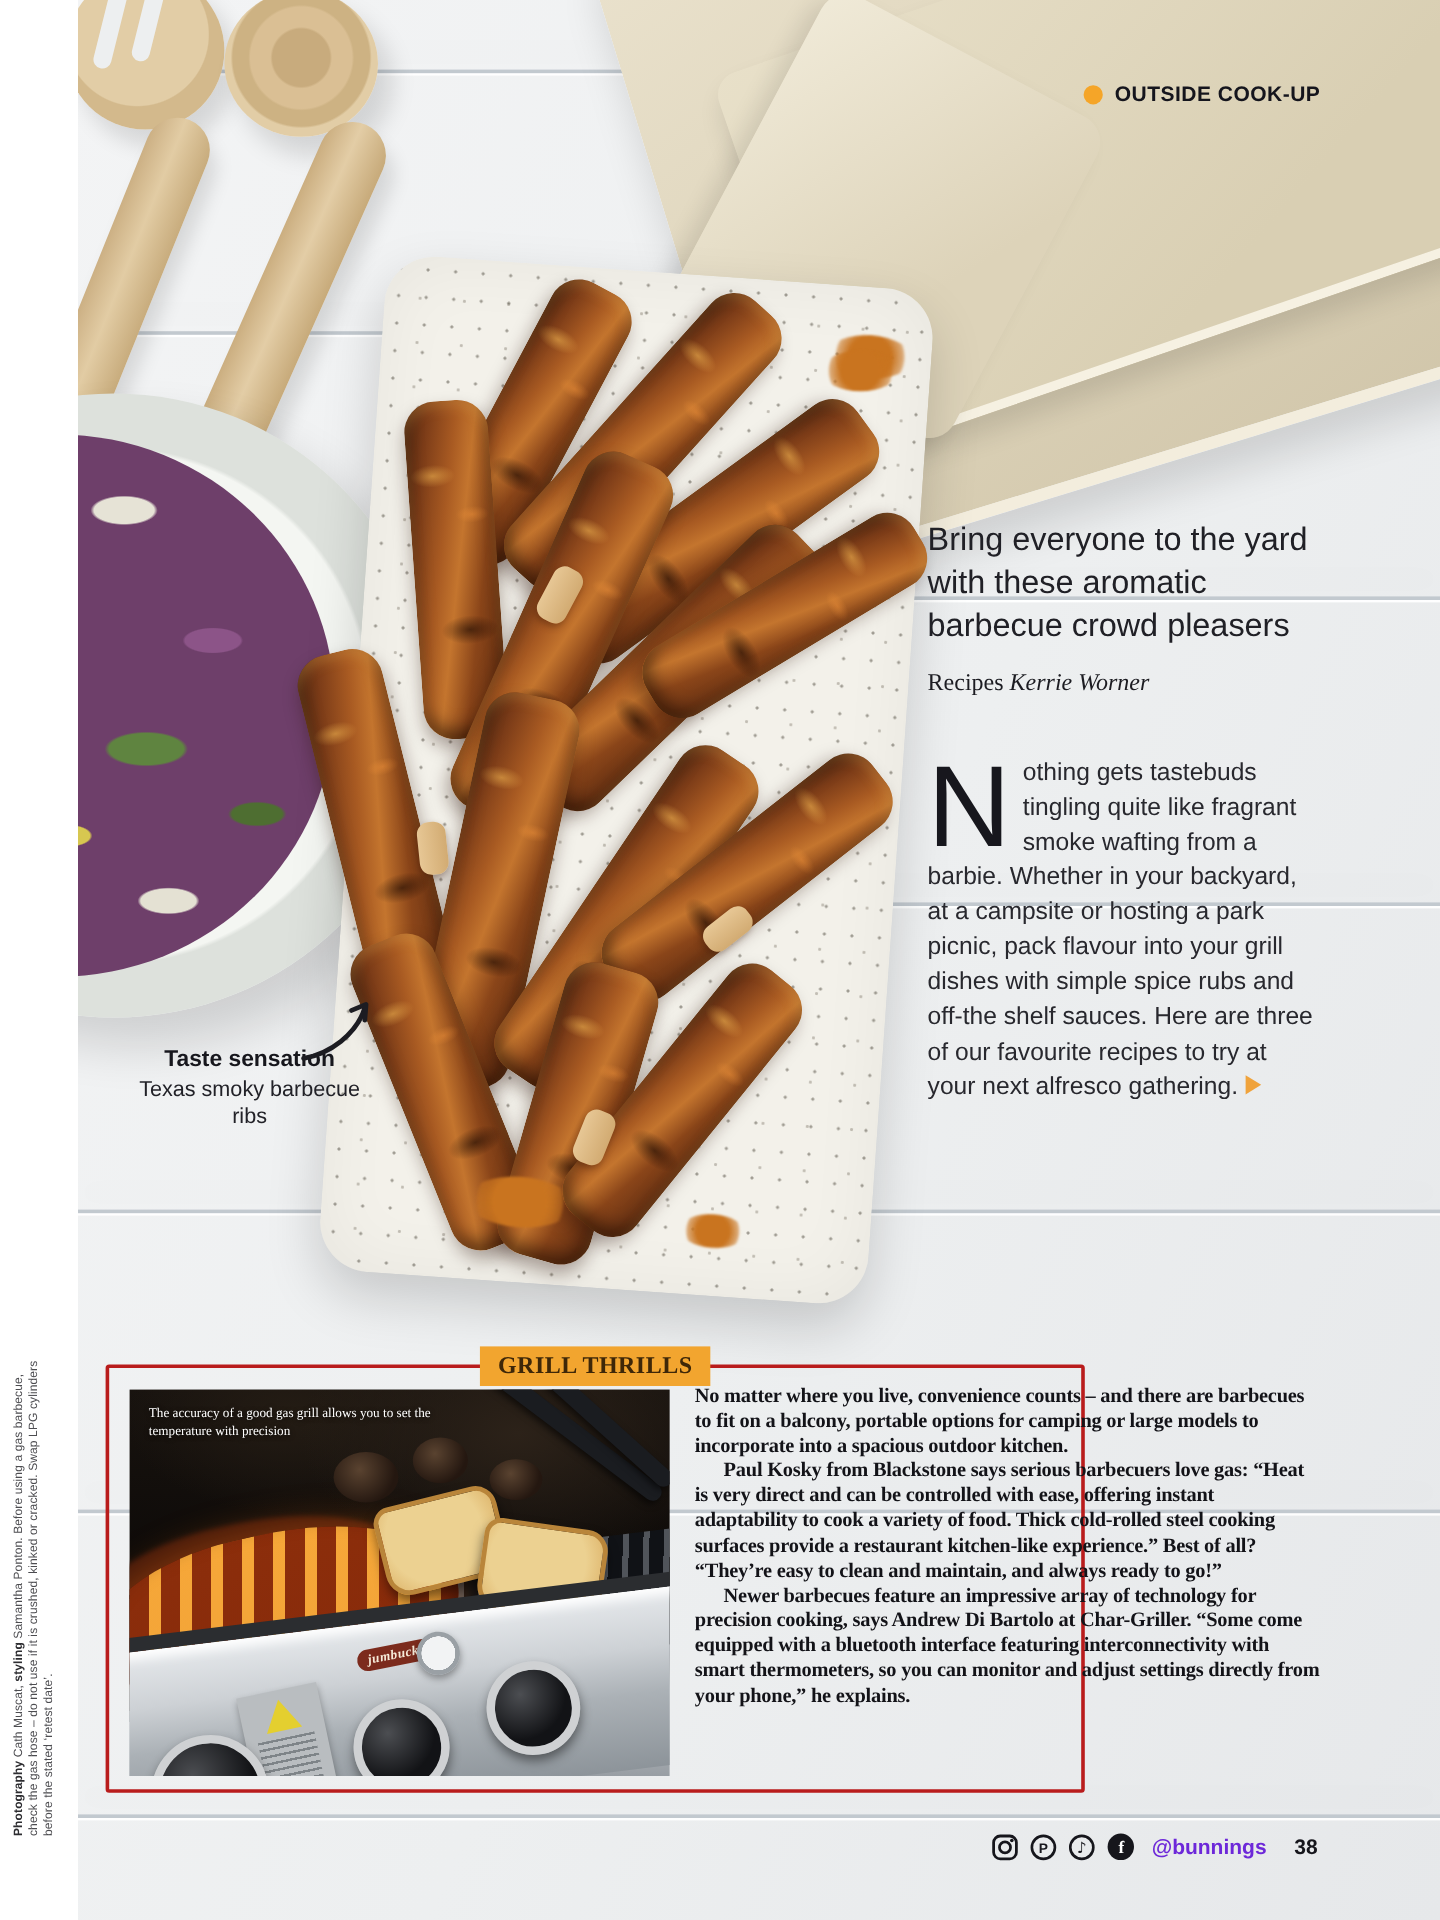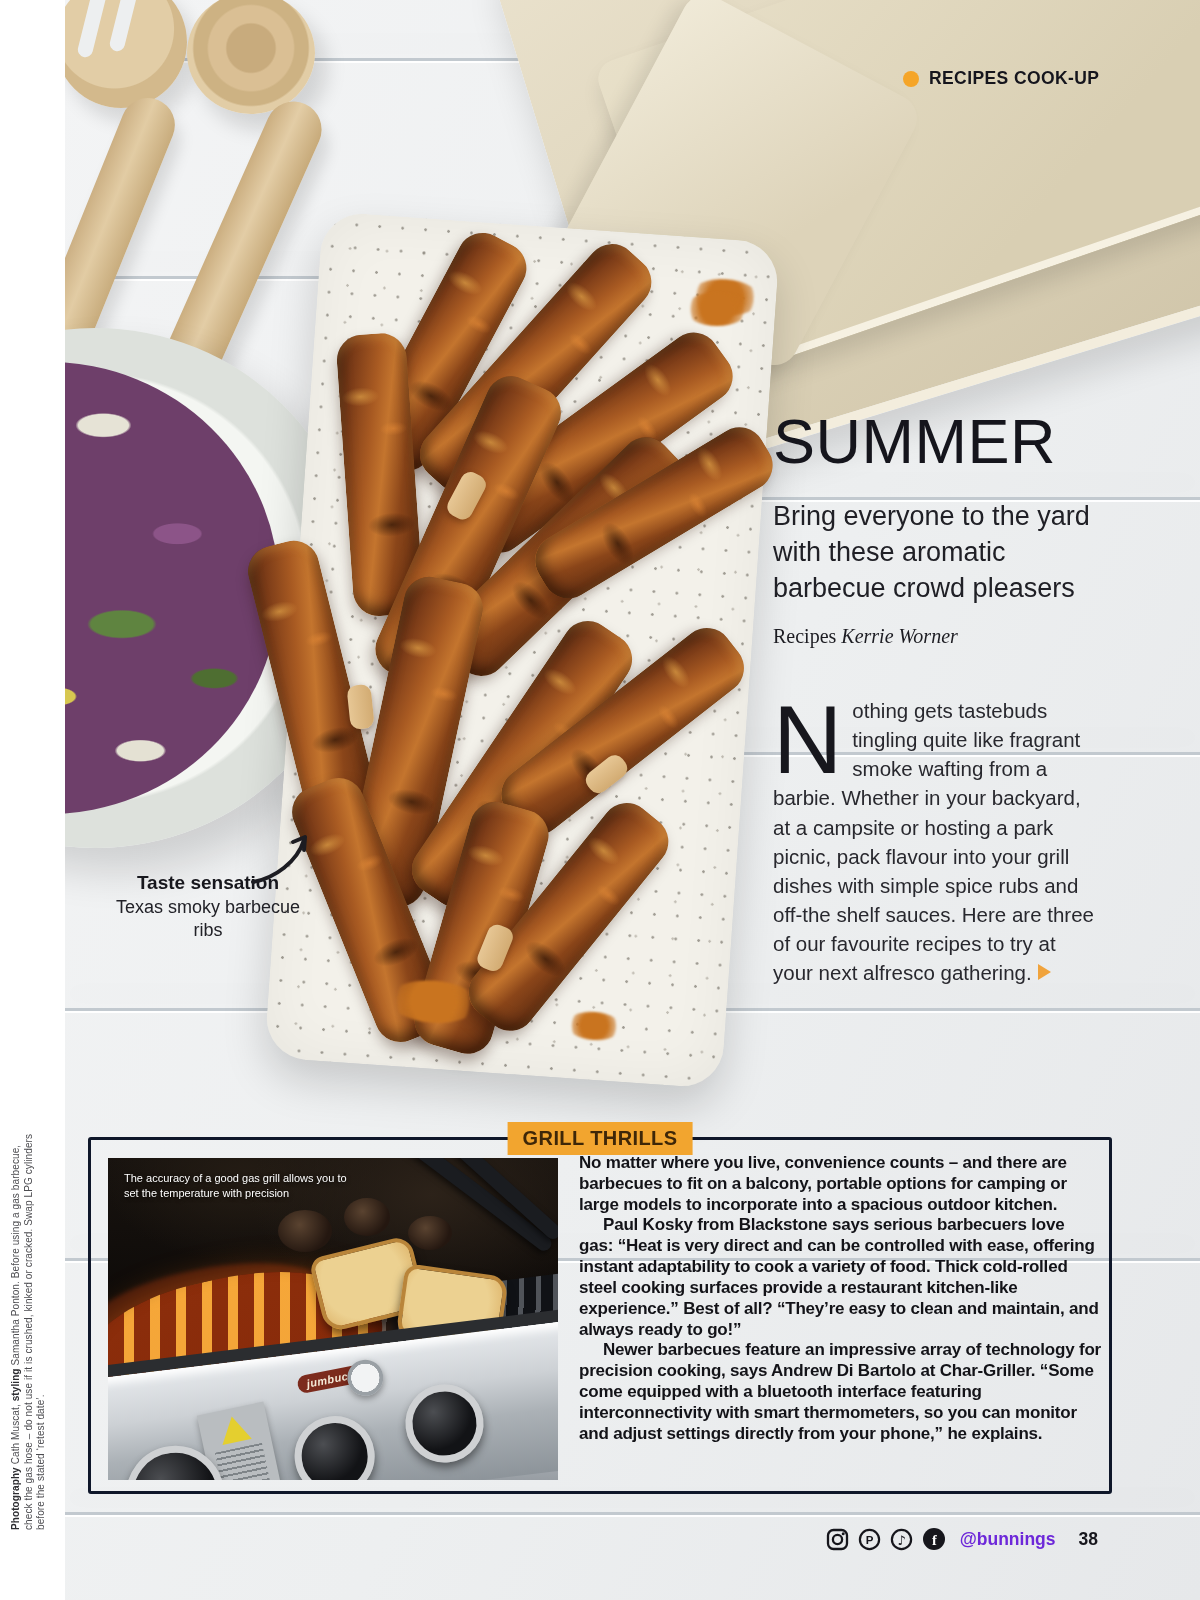--- a/index.html
+++ b/index.html
@@ -133,22 +133,22 @@
   .play-icon{display:inline-block;width:0;height:0;border-left:13px solid #F0A33C;
              border-top:8px solid transparent;border-bottom:8px solid transparent;margin-left:6px;}
 
   
   .callout{position:absolute;left:48px;top:872px;width:190px;text-align:center;z-index:30;}
   .callout .c-title{font-size:19px;font-weight:700;color:#17171d;}
   .callout .c-text{font-size:18px;line-height:1.3;color:#222228;margin-top:2px;}
   .callout-arrow{position:absolute;left:182px;top:828px;z-index:30;}
 
   
-  .grill-box{position:absolute;left:88px;top:1137px;width:1024px;height:357px;
-             border:3px solid #0f172a;border-radius:3px;box-sizing:border-box;z-index:35;}
+  .grill-box{position:absolute;left:88px;top:1137px;width:816px;height:357px;
+             border:3px solid #b91c1c;border-radius:3px;box-sizing:border-box;z-index:35;font-family:Liberation Serif, serif;}
   .grill-tab{position:absolute;top:-18px;left:50%;transform:translateX(-50%);
              background:#F2A52F;color:#3e2708;font-weight:700;font-size:20px;
              padding:5px 15px;letter-spacing:.4px;white-space:nowrap;}
 
   .grill-photo{position:absolute;left:17px;top:18px;width:450px;height:322px;overflow:hidden;
                background:linear-gradient(180deg,#18130f 0%,#0d0a08 48%,#2a2723 58%,#555a5e 66%,#c7cbce 78%,#989ea4 100%);}
   .gp-smoke{position:absolute;left:0;top:0;right:0;height:62%;
             background:radial-gradient(260px 160px at 72% 18%,#2c2219,transparent 70%),
                        radial-gradient(200px 120px at 30% 10%,#241c14,transparent 70%);}
   .gp-grate{position:absolute;left:-30px;top:44%;width:540px;height:96px;transform:rotate(-7deg) skewX(-18deg);
@@ -256,26 +256,25 @@
       <div class="bone b3"></div>
       <div class="bone b4"></div>
       <div class="sauce s1"></div>
       <div class="sauce s2"></div>
       <div class="sauce s3"></div>
     </div>
     <div class="sauce s4"></div>
 
     <div class="kicker">
       <span class="dot"></span>
-      <span class="label">RECIPES COOK-UP</span>
+      <span class="label">OUTSIDE COOK-UP</span>
     </div>
 
 
     <div class="hero">
-      <div class="title">SUMMER</div>
       <div class="subtitle">Bring everyone to the yard with these aromatic barbecue crowd pleasers</div>
       <div class="byline"><span>Recipes </span><span class="name">Kerrie Worner</span></div>
       <p class="intro"><span class="dropcap">N</span><span>othing gets tastebuds tingling quite like fragrant smoke wafting from a barbie. Whether in your backyard, at a campsite or hosting a park picnic, pack flavour into your grill dishes with simple spice rubs and off-the shelf sauces. Here are three of our favourite recipes to try at your next alfresco gathering.</span><span class="play-icon"></span></p>
     </div>
 
     <div class="callout">
       <div class="c-title">Taste sensation</div>
       <div class="c-text">Texas smoky barbecue ribs</div>
     </div>
     <svg class="callout-arrow" width="70" height="60" viewBox="0 0 70 60">

